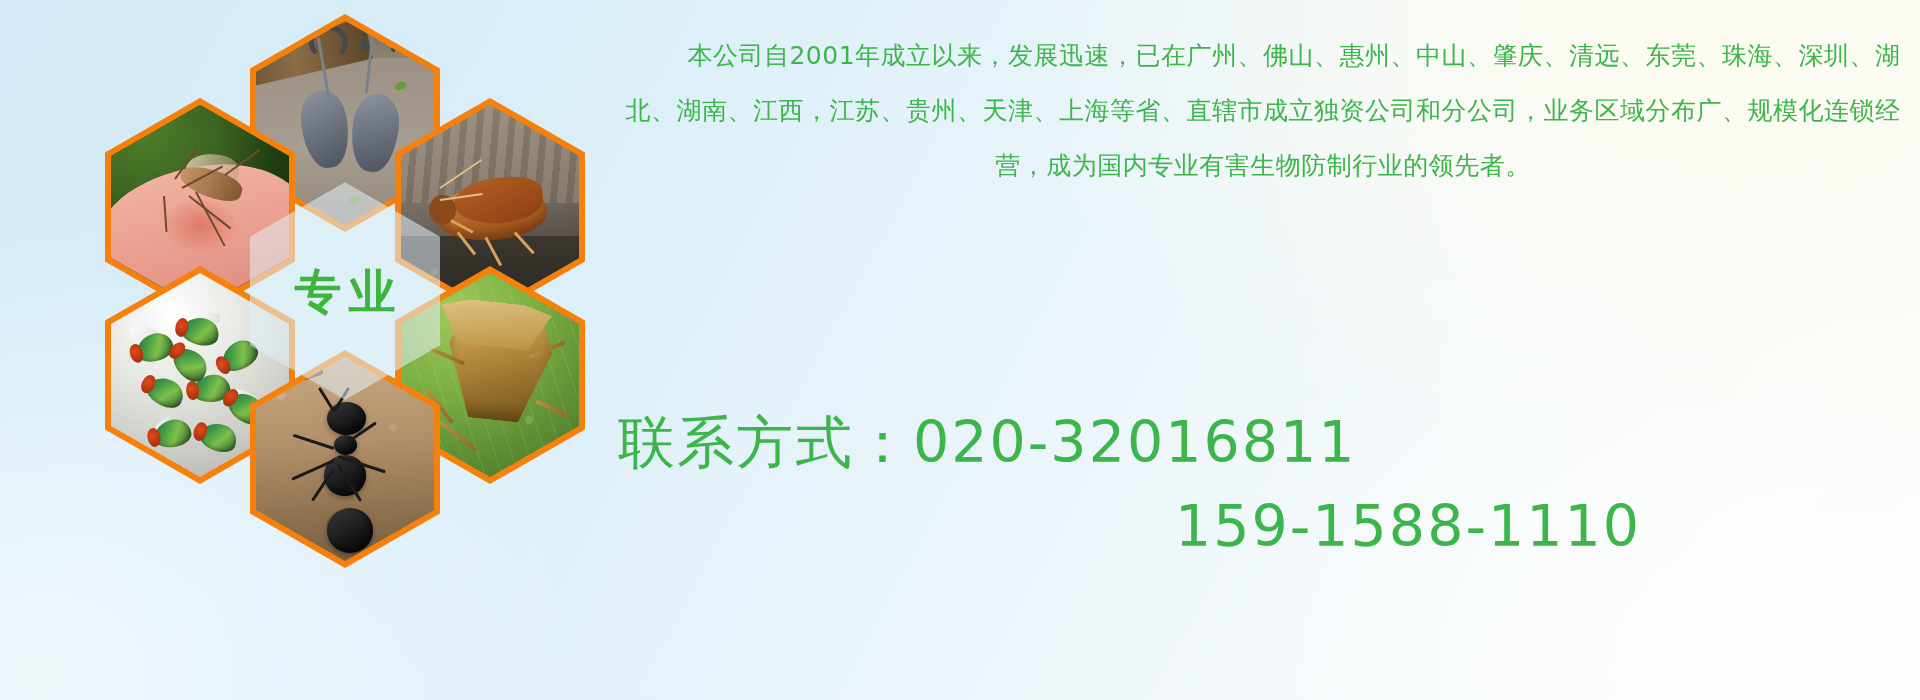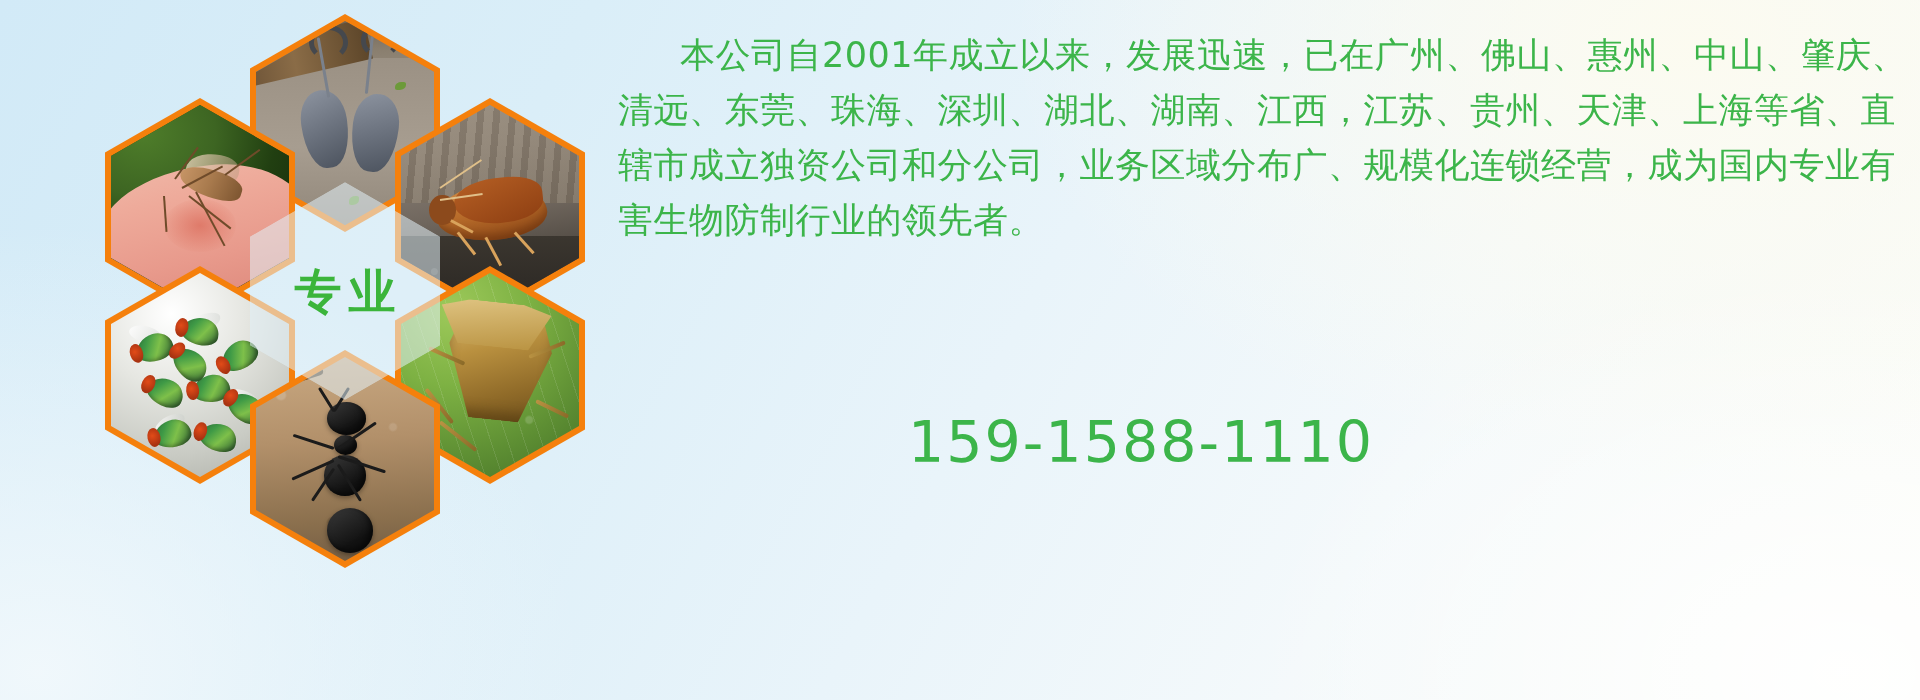--- a/index.html
+++ b/index.html
@@ -288,43 +288,45 @@
 
   
   .copy {
     position: absolute;
     left: 618px;
     top: 28px;
     width: 1290px;
   }
   .paragraph {
     color: #3cb54a;
-    font-size: 35px;
+    font-size: 25px;
     line-height: 55px;
     font-weight: 500;
     letter-spacing: 0.5px;
     font-family: "DejaVu Sans", "Liberation Sans", sans-serif;
     text-indent: 62px;
+    text-align: center;
   }
   .contact {
     position: absolute;
     left: 618px;
     top: 400px;
     width: 1290px;
     color: #3cb54a;
     font-family: "DejaVu Sans", "Liberation Sans", sans-serif;
   }
   .contact-line {
     font-size: 57px;
     line-height: 84px;
     letter-spacing: 2px;
     white-space: nowrap;
   }
   .contact-line.second {
     text-indent: 290px;
+    text-align: center;
   }
 </style>
 </head>
 <body>
 
 <div class="banner">
 
   <div class="honeycomb">
 
     <div class="hex hex-top">
@@ -443,16 +445,17 @@
       </div>
     </div>
 
   </div>
 
   <div class="copy">
     <div class="paragraph">本公司自2001年成立以来，发展迅速，已在广州、佛山、惠州、中山、肇庆、清远、东莞、珠海、深圳、湖北、湖南、江西，江苏、贵州、天津、上海等省、直辖市成立独资公司和分公司，业务区域分布广、规模化连锁经营，成为国内专业有害生物防制行业的领先者。</div>
   </div>
 
   <div class="contact">
+    <div class="contact-line">联系方式：020-32016811</div>
     <div class="contact-line second">159-1588-1110</div>
   </div>
 
 </div>
 
 </body></html>

